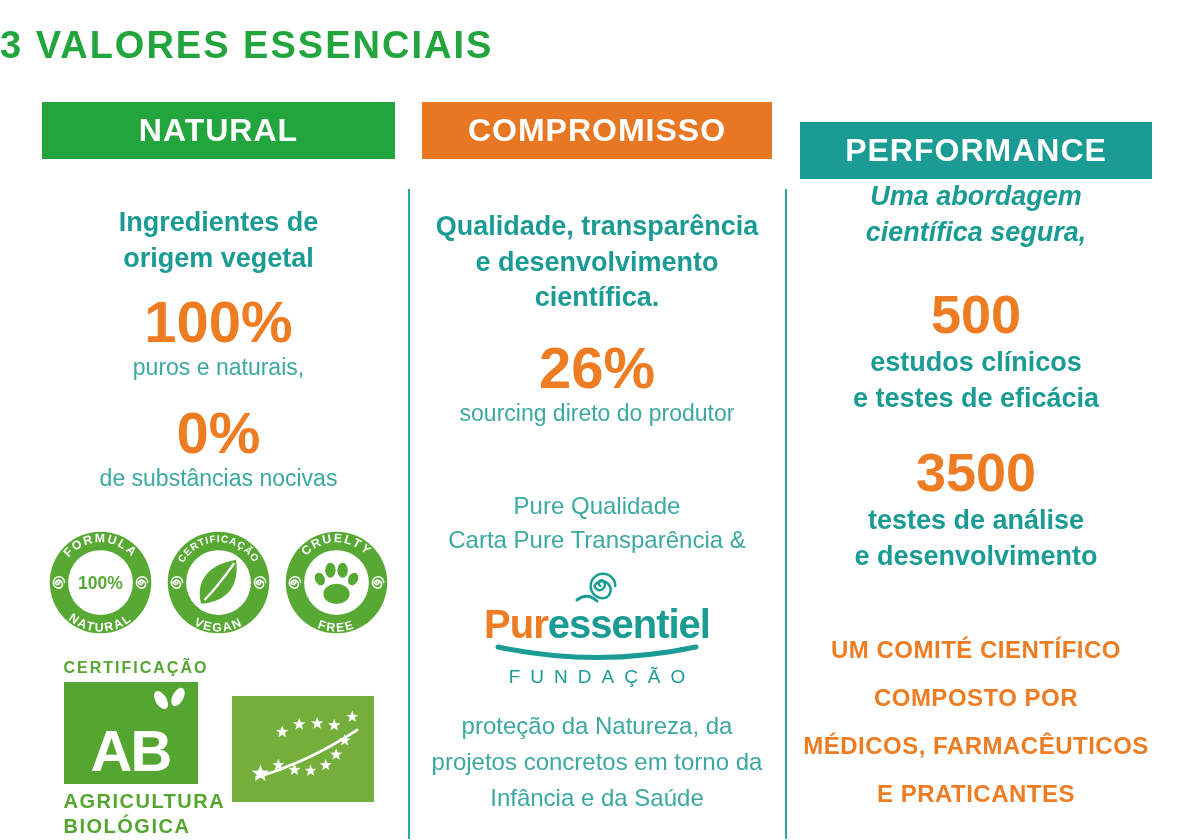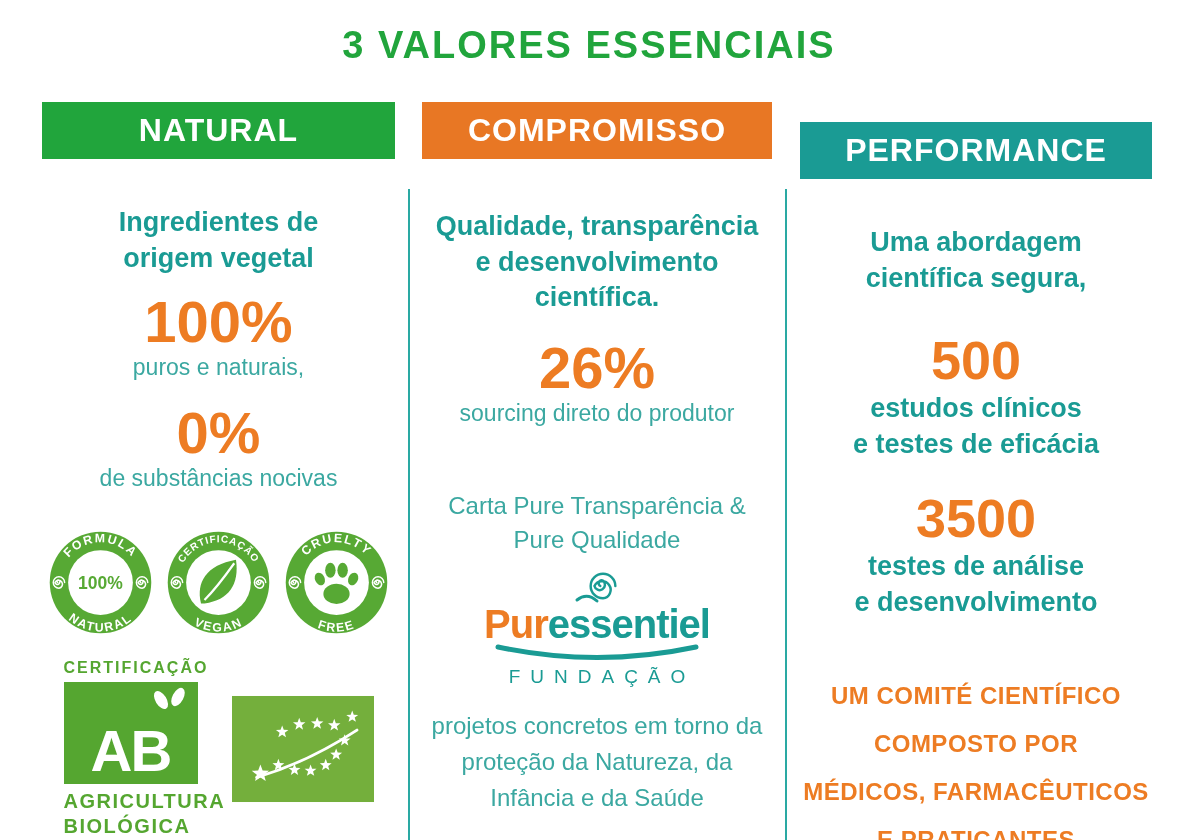--- a/index.html
+++ b/index.html
@@ -9,21 +9,21 @@
     --teal:#1A9B94;
     --teal-light:#3BA8A1;
     --badge-green:#57A934;
     --ab-green:#55A630;
     --eu-green:#74AF3C;
     --divider:#2AA9A3;
   }
   *{margin:0;padding:0;box-sizing:border-box;}
   body{width:1178px;height:840px;background:#fff;font-family:"Liberation Sans",sans-serif;overflow:hidden;}
   .page{position:relative;width:1178px;height:840px;background:#fff;}
-  .page-title{margin-top:24px;text-align:center;color:var(--green);font-size:38px;font-weight:700;letter-spacing:2px;}
+  .page-title{margin-top:24px;text-align:left;color:var(--green);font-size:38px;font-weight:700;letter-spacing:2px;}
   .cols{margin:35px 26px 0 42px;display:grid;grid-template-columns:353px 27px 350px 28px 352px;height:737px;}
   .col{display:flex;flex-direction:column;}
   .colhead{height:57px;display:flex;align-items:center;justify-content:center;color:#fff;font-size:32px;font-weight:700;letter-spacing:1px;}
   .colhead.green{background:var(--green);}
   .colhead.orange{background:var(--orange);}
   .colhead.teal{background:var(--teal);margin-top:20px;}
   .colbody{text-align:center;}
   .divider{position:relative;}
   .divider::before{content:"";position:absolute;top:87px;bottom:0;left:50%;width:2px;margin-left:-1px;background:var(--divider);}
   .h-teal{color:var(--teal);font-size:27px;font-weight:700;line-height:1.32;}
@@ -51,21 +51,21 @@
   .charter{margin-top:60px;color:var(--teal-light);font-size:24px;line-height:1.45;}
   .pe-logo{margin-top:12px;}
   .pe-swirl{display:block;margin:0 auto -4px auto;}
   .pe-word{font-size:40px;font-weight:700;letter-spacing:-1px;line-height:1.1;}
   .pe-pur{color:var(--orange-text);}
   .pe-ess{color:var(--teal);}
   .pe-swoosh{display:block;margin:-2px auto 0 auto;}
   .pe-fund{color:var(--teal);font-size:19px;letter-spacing:10px;margin-top:4px;text-indent:10px;}
   .para{margin-top:20px;color:var(--teal-light);font-size:24px;line-height:1.5;}
   
-  .perf-heading{margin-top:46px;}
+  .perf-heading{font-style:italic;}
   .stat-500{margin-top:36px;font-size:54px;}
   .stat-3500{margin-top:28px;font-size:54px;}
   .stat-label-bold{color:var(--teal);font-size:27px;font-weight:700;line-height:1.32;margin-top:2px;}
   .committee{margin-top:52px;color:var(--orange-text);font-size:24px;font-weight:700;line-height:2.0;letter-spacing:0.5px;}
 </style>
 </head>
 <body>
 
 <svg width="0" height="0" style="position:absolute" aria-hidden="true">
   <defs>
@@ -174,43 +174,43 @@
       <div class="colbody">
         <div class="h-teal comp-heading">
           <div>Qualidade, transparência</div>
           <div>e desenvolvimento</div>
           <div>científica.</div>
         </div>
         <div class="big-num stat-79">26%</div>
         <div class="sub-teal">sourcing direto do produtor</div>
 
         <div class="charter">
+          <div>Pure Qualidade</div>
           <div>Carta Pure Transparência &amp;</div>
-          <div>Pure Qualidade</div>
         </div>
 
         <div class="pe-logo">
           <svg class="pe-swirl" width="52" height="36" viewBox="0 0 52 36">
             <g transform="translate(32,16) scale(1.9)">
               <path d="M6.5 0 A6.5 6.5 0 1 0 0 6.5 A4.5 4.5 0 1 0 -4.5 0 A2.8 2.8 0 1 0 0 -2.8 A1.4 1.4 0 1 0 -1.4 0" fill="none" stroke="var(--teal)" stroke-width="1.3" stroke-linecap="round"></path>
             </g>
             <path d="M6 30 Q16 22 26 31" fill="none" stroke="var(--teal)" stroke-width="3" stroke-linecap="round"></path>
           </svg>
           <div class="pe-word">
             <span class="pe-pur">Pur</span><span class="pe-ess">essentiel</span>
           </div>
           <svg class="pe-swoosh" width="210" height="18" viewBox="0 0 210 18">
             <path d="M6 3 Q105 24 204 3" fill="none" stroke="var(--teal)" stroke-width="5" stroke-linecap="round"></path>
           </svg>
           <div class="pe-fund">FUNDAÇÃO</div>
         </div>
 
         <div class="para">
+          <div>proteção da Natureza, da</div>
           <div>projetos concretos em torno da</div>
-          <div>proteção da Natureza, da</div>
           <div>Infância e da Saúde</div>
         </div>
       </div>
     </div>
 
     <div class="divider"></div>
 
     <div class="col">
       <div class="colhead teal">PERFORMANCE</div>
       <div class="colbody">

